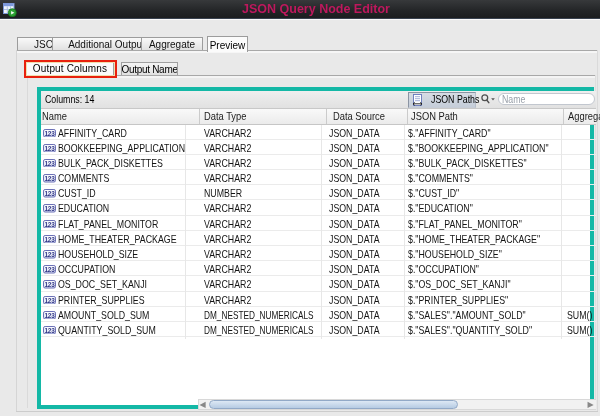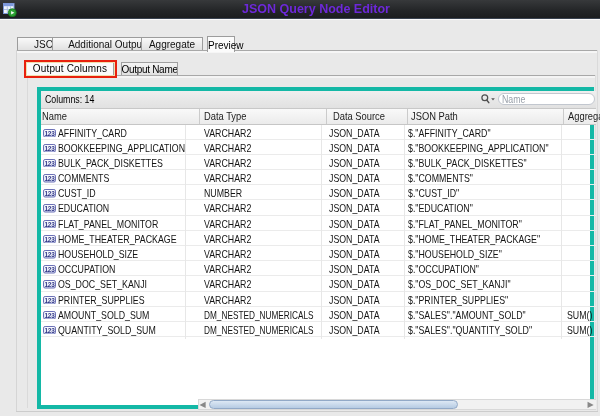--- a/index.html
+++ b/index.html
@@ -1,26 +1,26 @@
 <!DOCTYPE html>
 <html><head><meta charset="utf-8">
 <style>
   html,body{margin:0;padding:0;}
   body{width:600px;height:416px;background:#e9e9e9;font-family:"Liberation Sans",sans-serif;position:relative;overflow:hidden;}
   .abs{position:absolute;}
   
   #titlebar{left:0;top:0;width:600px;height:18px;background:linear-gradient(#37393b,#232527 60%,#1b1d1f);}
-  #titletext{left:32px;top:0;width:568px;height:18px;line-height:18px;text-align:center;color:#6d28d9;font-size:12.5px;font-weight:bold;}
+  #titletext{left:32px;top:0;width:568px;height:18px;line-height:18px;text-align:center;color:#be185d;font-size:12.5px;font-weight:bold;}
   #blueline{left:0;top:18px;width:600px;height:1px;background:#39424f;}
   #whiteline{left:0;top:19px;width:600px;height:1px;background:#fafafa;}
   
   .tab{top:36.5px;height:13.5px;background:linear-gradient(#f9f9f9,#e1e1e1);border:1px solid #9c9c9c;border-bottom:none;box-sizing:border-box;font-size:10px;color:#111;text-align:center;line-height:14.5px;white-space:nowrap;}
   #tabline{left:16px;top:50px;width:581px;height:1px;background:#a8a8a8;}
   #tabhl{left:16px;top:51px;width:581px;height:2px;background:#f6f6f6;}
-  #tab-preview{left:207px;top:36px;width:28px;height:15.5px;background:#fbfbfb;border:1px solid #9c9c9c;border-bottom:none;box-sizing:border-box;font-size:10px;text-align:center;line-height:17px;z-index:3;}
+  #tab-preview{left:207px;top:36px;width:41px;height:15.5px;background:#fbfbfb;border:1px solid #9c9c9c;border-bottom:none;box-sizing:border-box;font-size:10px;text-align:center;line-height:17px;z-index:3;}
   
   .vfaint{width:1px;background:#d5d5d5;}
   .hfaint{height:1px;background:#d5d5d5;}
   
   #subline{left:27px;top:75px;width:568px;height:1px;background:#a8a8a8;}
   #subhl{left:27px;top:76px;width:568px;height:2px;background:#f4f4f4;}
   #tab-oc{left:26px;top:61px;width:88px;height:15px;background:#fbfbfb;border:1px solid #a0a0a0;border-bottom:none;box-sizing:border-box;font-size:10px;letter-spacing:0.15px;text-align:center;line-height:14px;z-index:3;}
   #tab-od{left:120.5px;top:62px;width:57px;height:13px;background:linear-gradient(#f4f4f4,#e0e0e0);border:1px solid #a0a0a0;border-bottom:none;box-sizing:border-box;font-size:10px;letter-spacing:-0.3px;text-align:center;line-height:13.5px;white-space:nowrap;overflow:hidden;}
   #redbox{left:23.5px;top:59.5px;width:93px;height:18.5px;border:2.5px solid #e8210d;box-shadow:inset 0 0 0 1px #f0dfae;box-sizing:border-box;z-index:5;}
   
@@ -78,20 +78,30 @@
 
   <div class="abs" id="subline"></div>
   <div class="abs" id="subhl"></div>
   <div class="abs" id="tab-oc">Output Columns</div>
   <div class="abs" id="tab-od">Output Name</div>
   <div class="abs" id="redbox"></div>
 
   <div class="abs" id="panel">
     <div class="abs" id="toolbar"></div>
     <div class="abs t11" id="coltxt">Columns: 14</div>
+    <div class="abs" id="jpbtn">
+      <svg class="abs" style="left:3px;top:1px;" width="12" height="13" viewBox="0 0 12 13">
+        <rect x="1.5" y="0.5" width="8" height="11" fill="#fff" stroke="#6577ba" stroke-width="0.9"></rect>
+        <line x1="3" y1="2.7" x2="8" y2="2.7" stroke="#8a9ace" stroke-width="0.8"></line>
+        <line x1="3" y1="4.7" x2="8" y2="4.7" stroke="#8a9ace" stroke-width="0.8"></line>
+        <line x1="3" y1="6.7" x2="8" y2="6.7" stroke="#8a9ace" stroke-width="0.8"></line>
+        <path d="M1 9.8 h9 M1 9.8 l1.7-1.5 M1 9.8 l1.7 1.5 M10 9.8 l-1.7-1.5 M10 9.8 l-1.7 1.5" stroke="#1a1a1a" stroke-width="0.9" fill="none"></path>
+      </svg>
+      <div class="abs t11" id="jptxt">JSON Paths</div>
+    </div>
     <svg class="abs" style="left:438px;top:2px;" width="18" height="13" viewBox="0 0 18 13">
       <circle cx="5.8" cy="4.8" r="2.9" fill="none" stroke="#4f4f4f" stroke-width="1.25"></circle>
       <line x1="7.9" y1="7.2" x2="9.8" y2="9.6" stroke="#4f4f4f" stroke-width="1.5" stroke-linecap="round"></line>
       <path d="M12.2 5.2 l3.6 0 l-1.8 2.2 Z" fill="#555"></path>
     </svg>
     <div class="abs" id="pill"></div>
     <div class="abs t11" id="pilltxt">Name</div>
 
     <div class="abs" id="thead"></div>
     <div class="abs hsep" style="left:158px;"></div>

